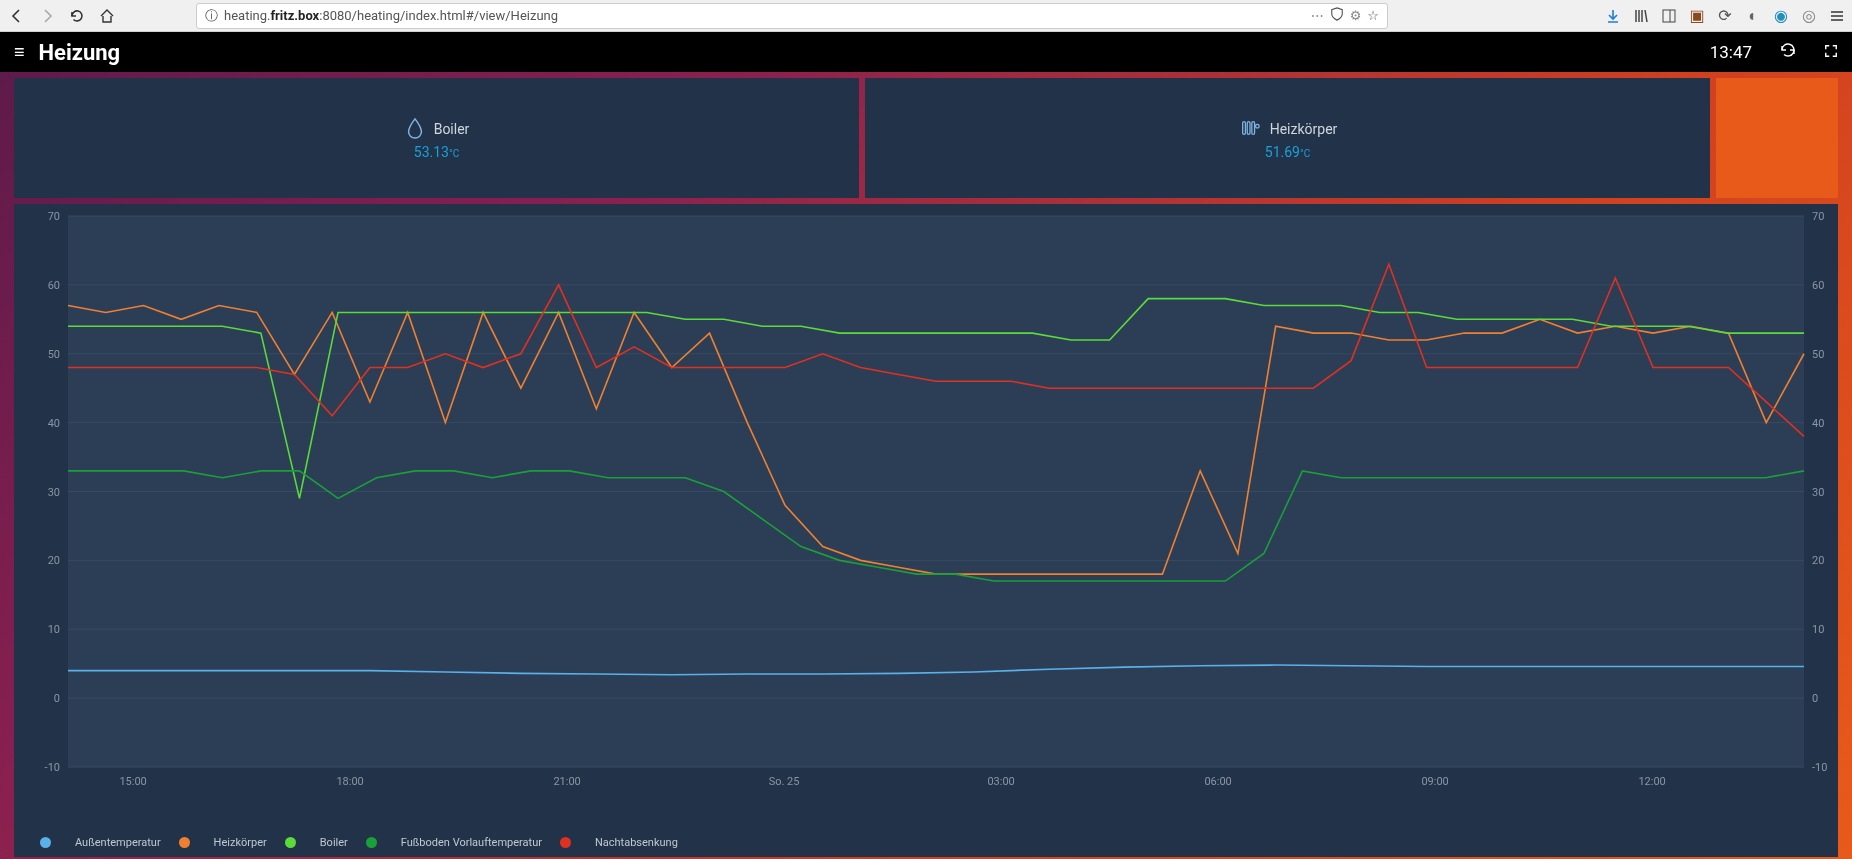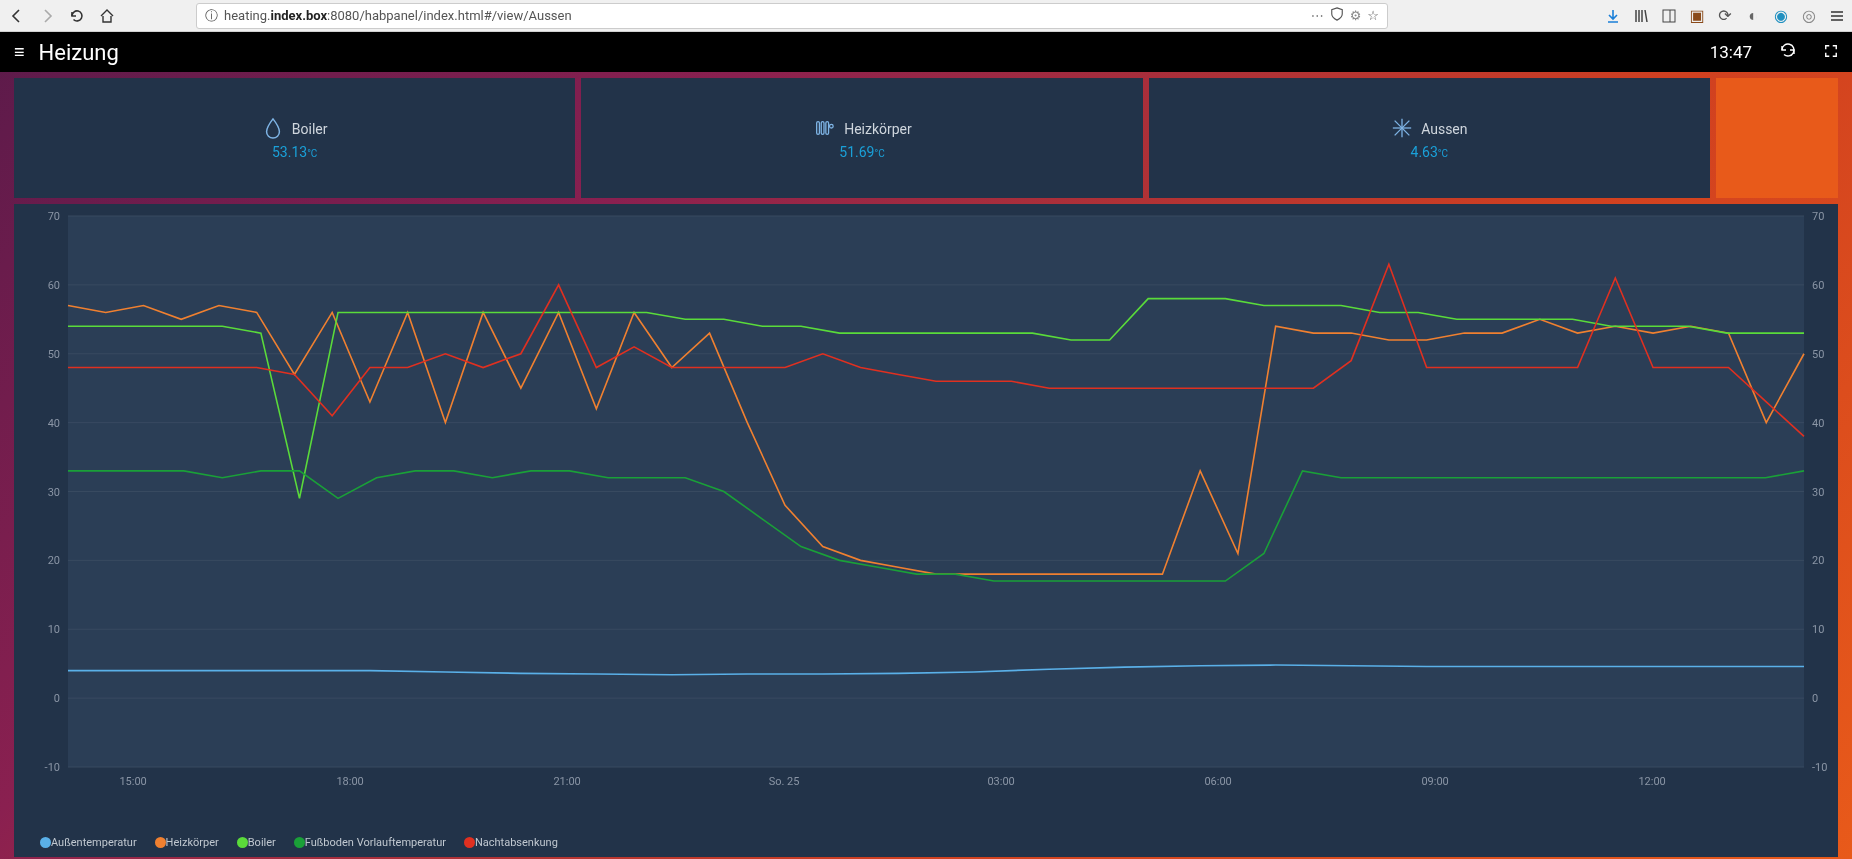--- a/index.html
+++ b/index.html
@@ -51,21 +51,21 @@
   .header-bar {
     height: 40px;
     background: #000;
     color: #fff;
     display: flex;
     align-items: center;
     padding: 0 14px;
     gap: 14px;
   }
   .hamburger { font-size: 18px; cursor: pointer; }
-  .header-title { font-size: 22px; font-weight: 400; }
+  .header-title { font-size: 22px; font-weight: 700; }
   .header-spacer { flex: 1; }
   .header-time { font-size: 17px; margin-left: 19px; }
   .header-icon { font-size: 16px; cursor: pointer; margin-left: 14px; }
 
   
   .tiles {
     display: flex;
     gap: 6px;
     padding: 6px 14px 6px 14px;
     height: 132px;
@@ -102,21 +102,21 @@
   .legend {
     position: absolute;
     bottom: 8px;
     left: 26px;
     display: flex;
     gap: 18px;
     font-size: 11px;
     color: #c0c8d0;
     align-items: center;
   }
-  .legend-item { display:flex; align-items:center; gap:0; }
+  .legend-item { display:flex; align-items:center; gap:24px; }
   .legend-dot { width: 11px; height: 11px; border-radius: 50%; }
 </style>
 </head>
 <body>
 
 <div class="browser-chrome">
   <div class="nav-btn">
     <svg width="16" height="16" viewBox="0 0 16 16">
         <path d="M10 2 L4 8 L10 14" fill="none" stroke="#333" stroke-width="1.6"></path>
       </svg>
@@ -133,21 +133,21 @@
       </svg>
   </div>
   <div class="nav-btn">
     <svg width="16" height="16" viewBox="0 0 16 16">
         <path d="M2 8 L8 2 L14 8 M4 8 V14 H12 V8" fill="none" stroke="#333" stroke-width="1.4"></path>
       </svg>
   </div>
   <div class="url-bar">
     <span>ⓘ</span>
     <span class="url-text">
-      <span>heating.</span><b>index.box</b><span>:8080/habpanel/index.html#/view/Aussen</span>
+      <span>heating.</span><b>fritz.box</b><span>:8080/heating/index.html#/view/Heizung</span>
     </span>
     <span style="color:#666;">⋯</span>
     <span>
       <svg width="14" height="14" viewBox="0 0 16 16">
           <path d="M8 1 L14 3 V8 C14 12 8 15 8 15 C8 15 2 12 2 8 V3 Z" fill="none" stroke="#555" stroke-width="1.3"></path>
         </svg>
     </span>
     <span style="color:#888;">⚙</span>
     <span>☆</span>
   </div>
@@ -220,36 +220,20 @@
             <rect x="9" y="5" width="3" height="14" rx="1.5" fill="none" stroke="#7fb5e6" stroke-width="1.4"></rect>
             <rect x="14" y="5" width="3" height="14" rx="1.5" fill="none" stroke="#7fb5e6" stroke-width="1.4"></rect>
             <circle cx="20" cy="10" r="2" fill="none" stroke="#7fb5e6" stroke-width="1.4"></circle>
           </svg>
       </span>
       <span>Heizkörper</span>
     </div>
     <div class="tile-value"><span>51.69</span><span class="unit">°C</span></div>
   </div>
 
-  <div class="tile">
-    <div class="tile-label-row">
-      <span class="tile-icon">
-        <svg width="22" height="22" viewBox="0 0 24 24">
-            <g stroke="#7fb5e6" stroke-width="1.4">
-              <line x1="12" y1="2" x2="12" y2="22"></line>
-              <line x1="2" y1="12" x2="22" y2="12"></line>
-              <line x1="4" y1="4" x2="20" y2="20"></line>
-              <line x1="20" y1="4" x2="4" y2="20"></line>
-            </g>
-          </svg>
-      </span>
-      <span>Aussen</span>
-    </div>
-    <div class="tile-value"><span>4.63</span><span class="unit">°C</span></div>
-  </div>
 
 
 
   <div class="tile narrow orange-bg"></div>
 
 </div>
 
 <div class="chart-wrap">
   <svg class="chart-svg" id="chart-svg" viewBox="0 0 1824 653">
       <rect x="54" y="12" width="1736" height="551" fill="#2b3e56"></rect>

